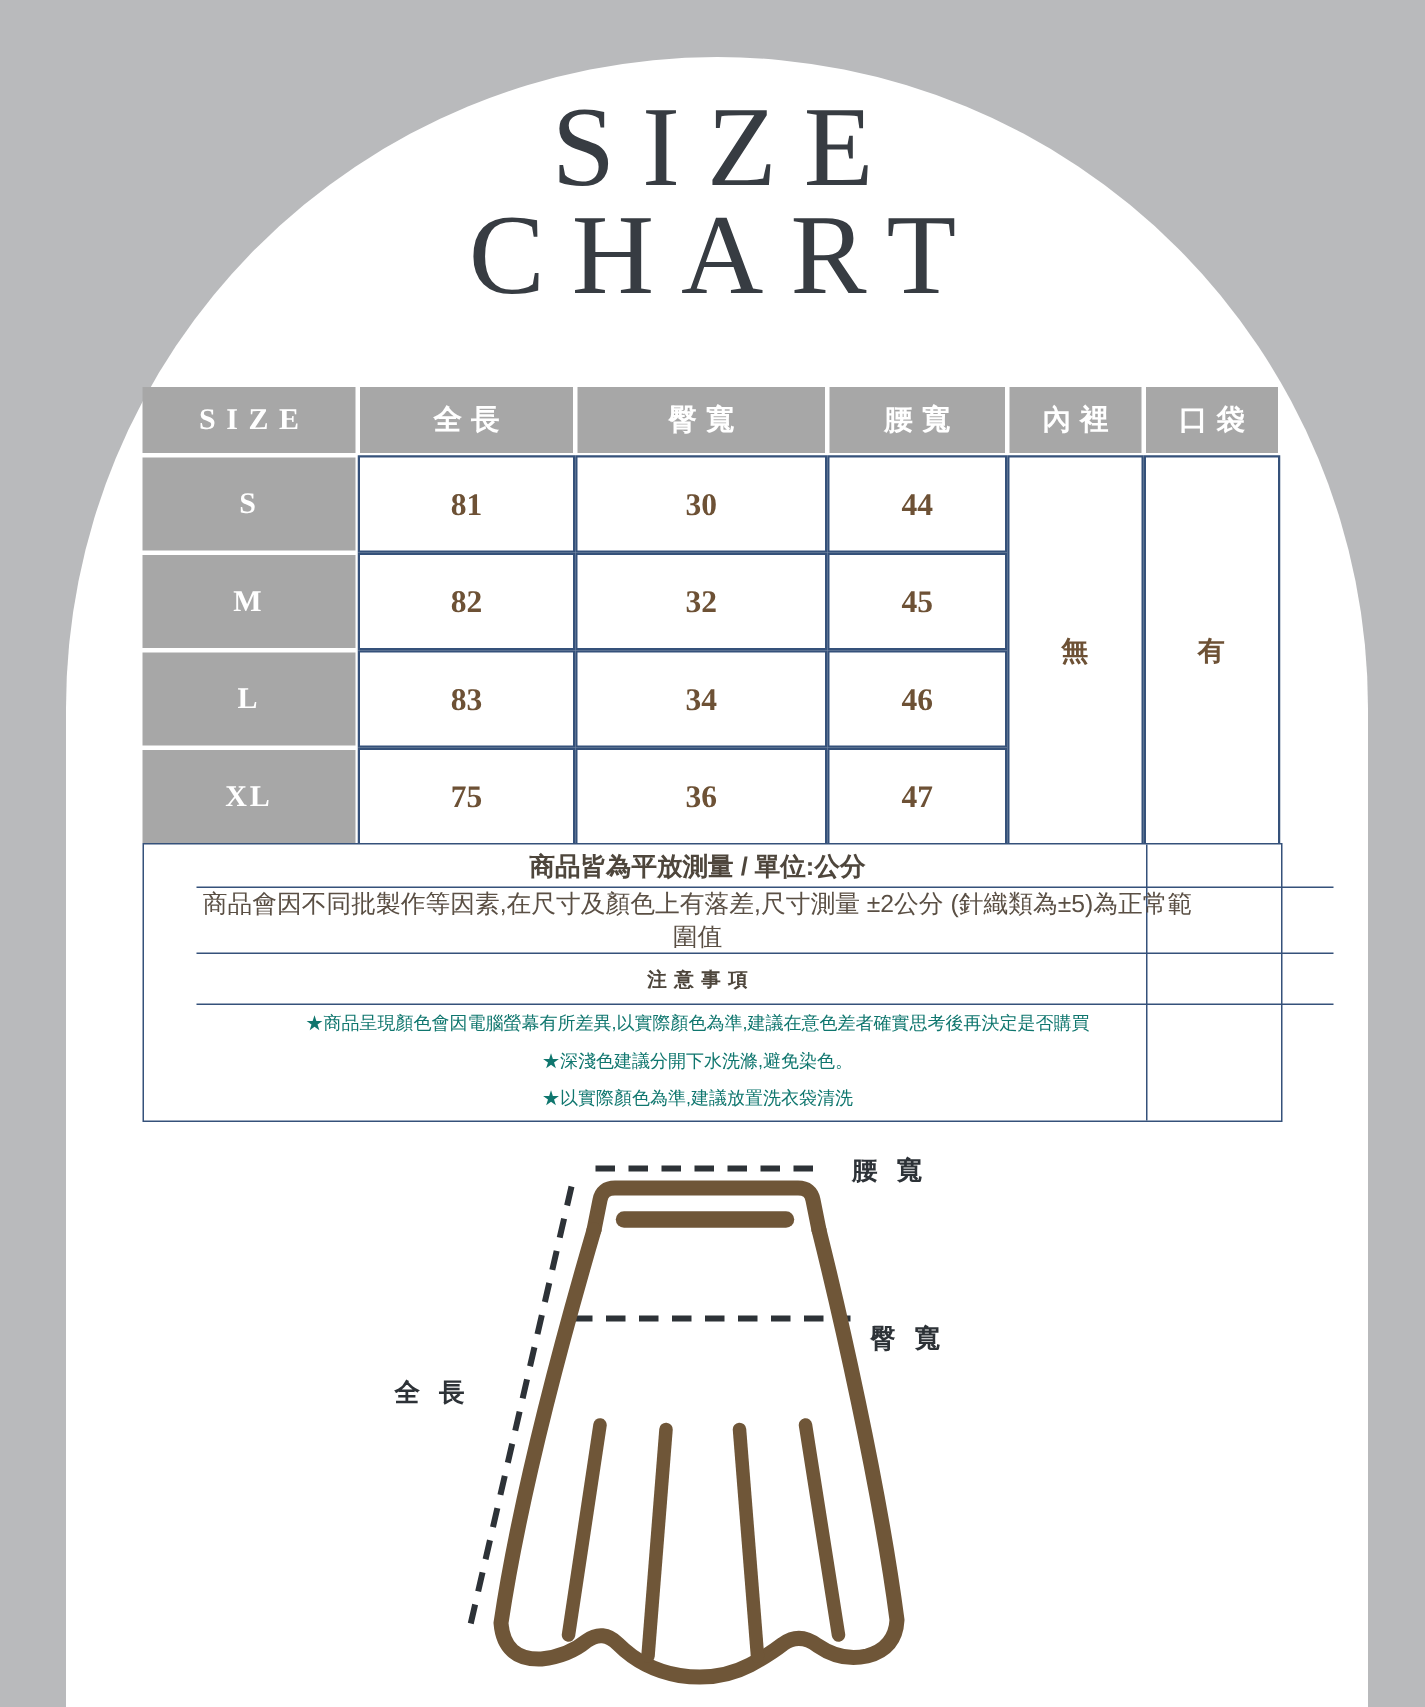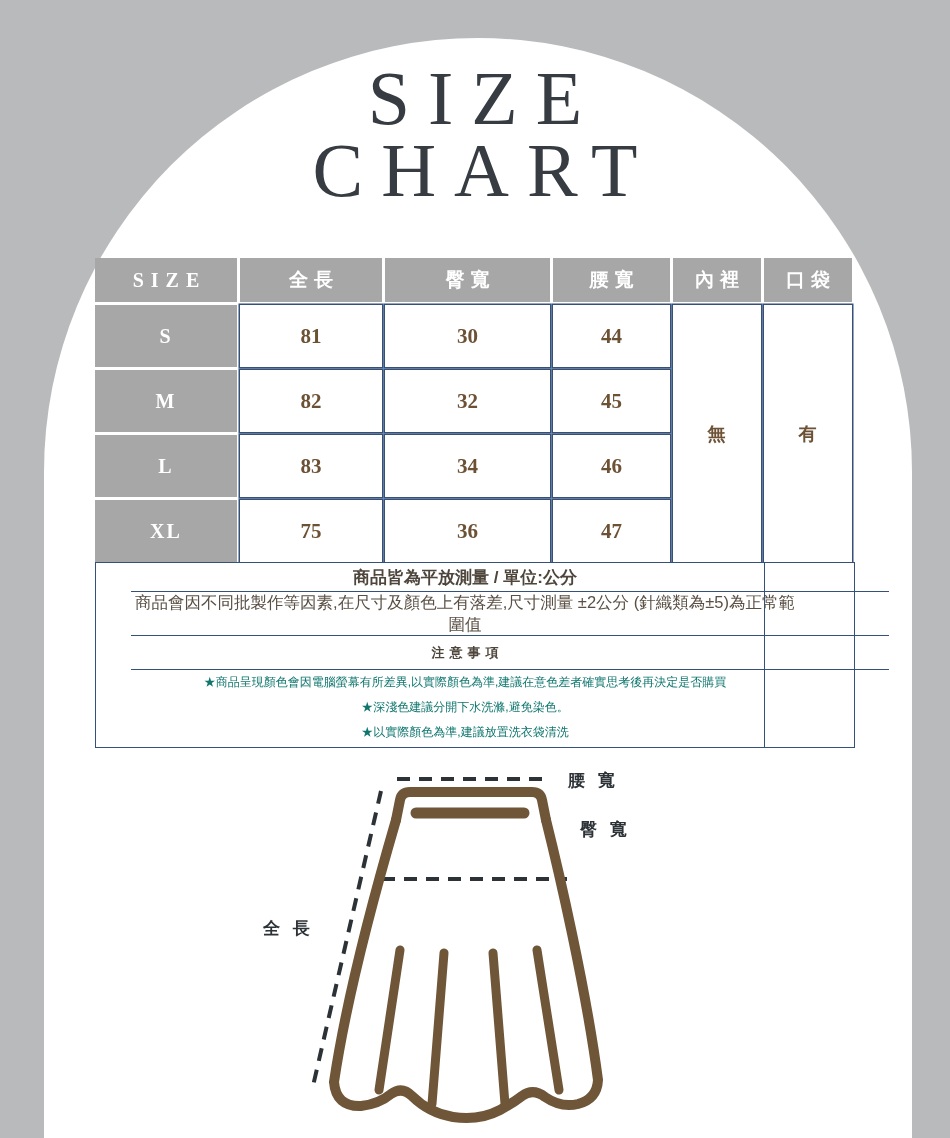--- a/index.html
+++ b/index.html
@@ -102,21 +102,21 @@
   
   .skirt-svg { position:absolute; left:250px; top:750px; width:420px; height:388px; }
   .diagram-label {
     position:absolute;
     font-size:17px; font-weight:700;
     color:#2d3237;
     letter-spacing:4px;
     white-space:nowrap;
   }
   .label-waist  { left:568px; top:769px; }
-  .label-hip    { left:580px; top:818px; }
+  .label-hip    { left:580px; top:881px; }
   .label-length { left:263px; top:917px; }
 </style>
 </head>
 <body>
 
 <div class="arch"></div>
 
 <div class="title">
   <div class="line">SIZE</div>
   <div class="line">CHART</div>

